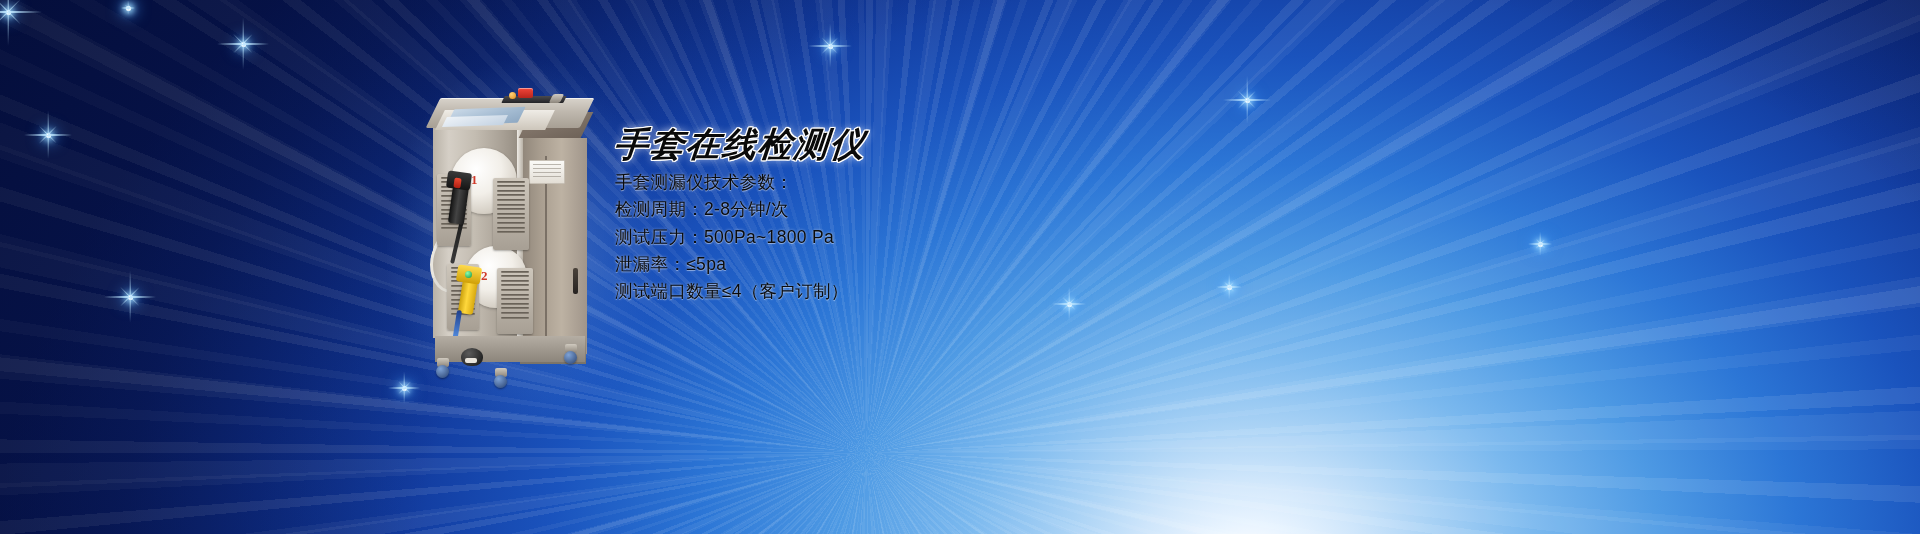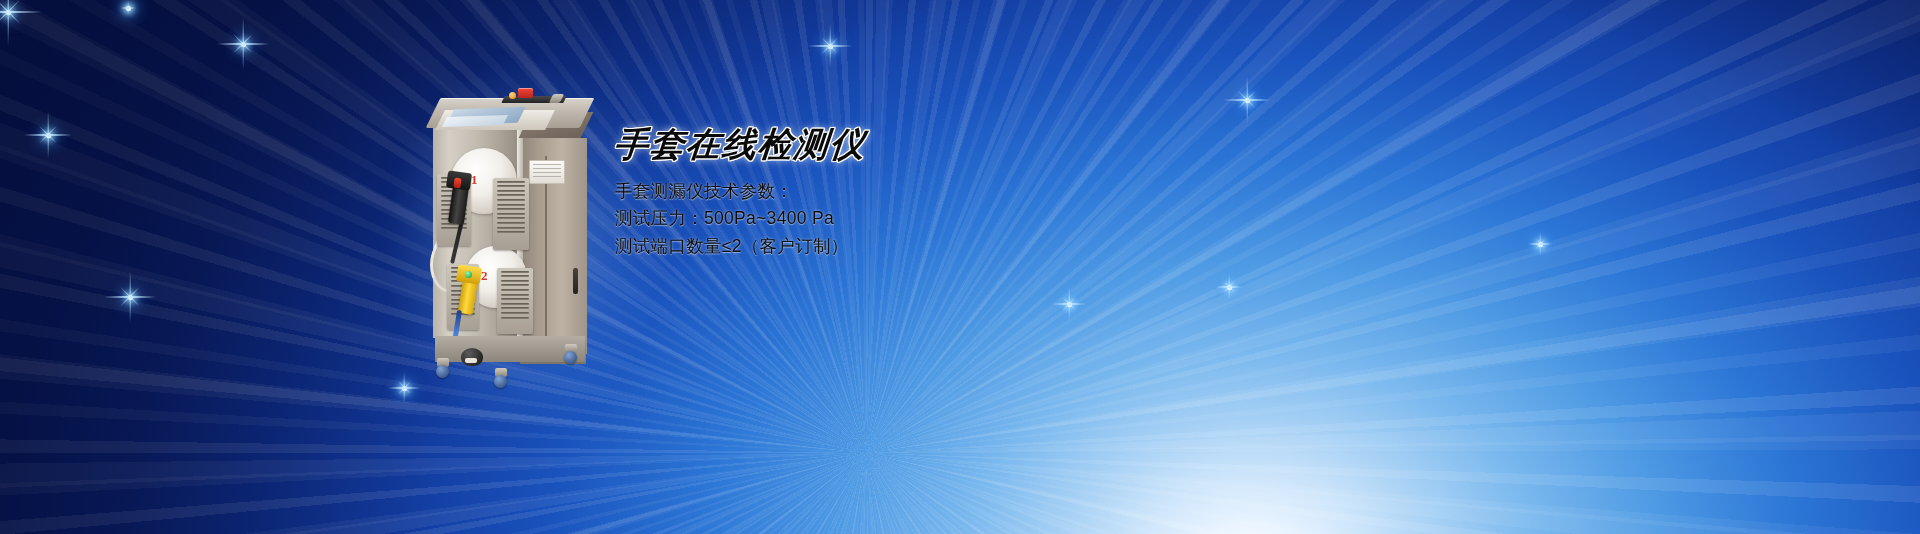--- a/index.html
+++ b/index.html
@@ -151,21 +151,21 @@
     position:absolute;left:614px;top:122px;
     font-family:"Liberation Serif","DejaVu Serif",serif;
     font-size:34px;font-weight:bold;font-style:italic;
     letter-spacing:2px;color:#0a0a0a;white-space:nowrap;
     text-shadow:
       1.3px 0 0 #ffffff,-1.3px 0 0 #ffffff,0 1.3px 0 #ffffff,0 -1.3px 0 #ffffff,
       1px 1px 0 #ffffff,-1px 1px 0 #ffffff,1px -1px 0 #ffffff,-1px -1px 0 #ffffff,
       0 0 9px rgba(255,255,255,.95);
     transform:skewX(-5deg);
   }
-  #specs{position:absolute;left:615px;top:178px;width:900px;}
+  #specs{position:absolute;left:615px;top:169px;width:900px;}
   .spec{
     font-size:17.5px;color:#0b0b0b;line-height:27.3px;white-space:nowrap;
     letter-spacing:.3px;
     text-shadow:0 0 3px rgba(255,255,255,.55),0 1px 0 rgba(255,255,255,.35);
   }
 </style>
 </head>
 <body>
 
 <div id="stage">
@@ -363,17 +363,19 @@
     <div class="cfork" style="left:70px;top:282px;"></div>
     <div class="caster" style="left:69px;top:289px;"></div>
     <div class="cfork" style="left:140px;top:258px;"></div>
     <div class="caster" style="left:139px;top:265px;"></div>
   </div>
 
   <div id="title">手套在线检测仪</div>
 
   <div id="specs">
     <div class="spec">手套测漏仪技术参数：</div>
-      <div class="spec">测试压力：500Pa~3400 Pa</div>
-      <div class="spec">测试端口数量≤2（客户订制）</div>
+      <div class="spec">检测周期：2-8分钟/次</div>
+      <div class="spec">测试压力：500Pa~1800 Pa</div>
+      <div class="spec">泄漏率：≤5pa</div>
+      <div class="spec">测试端口数量≤4（客户订制）</div>
     </div>
 
 </div>
 
 </body></html>

